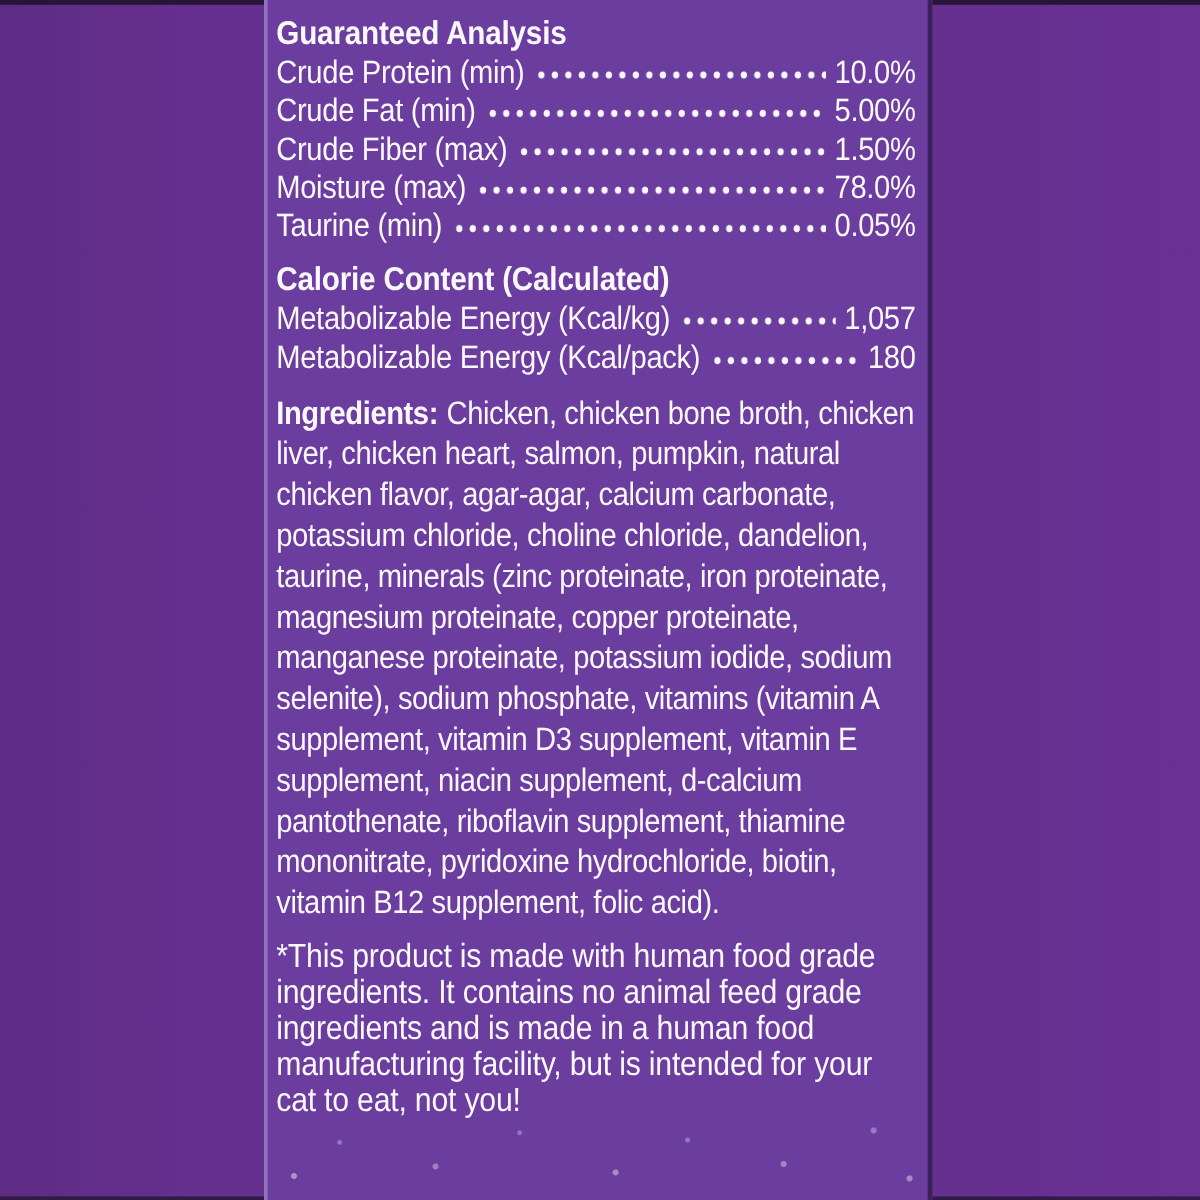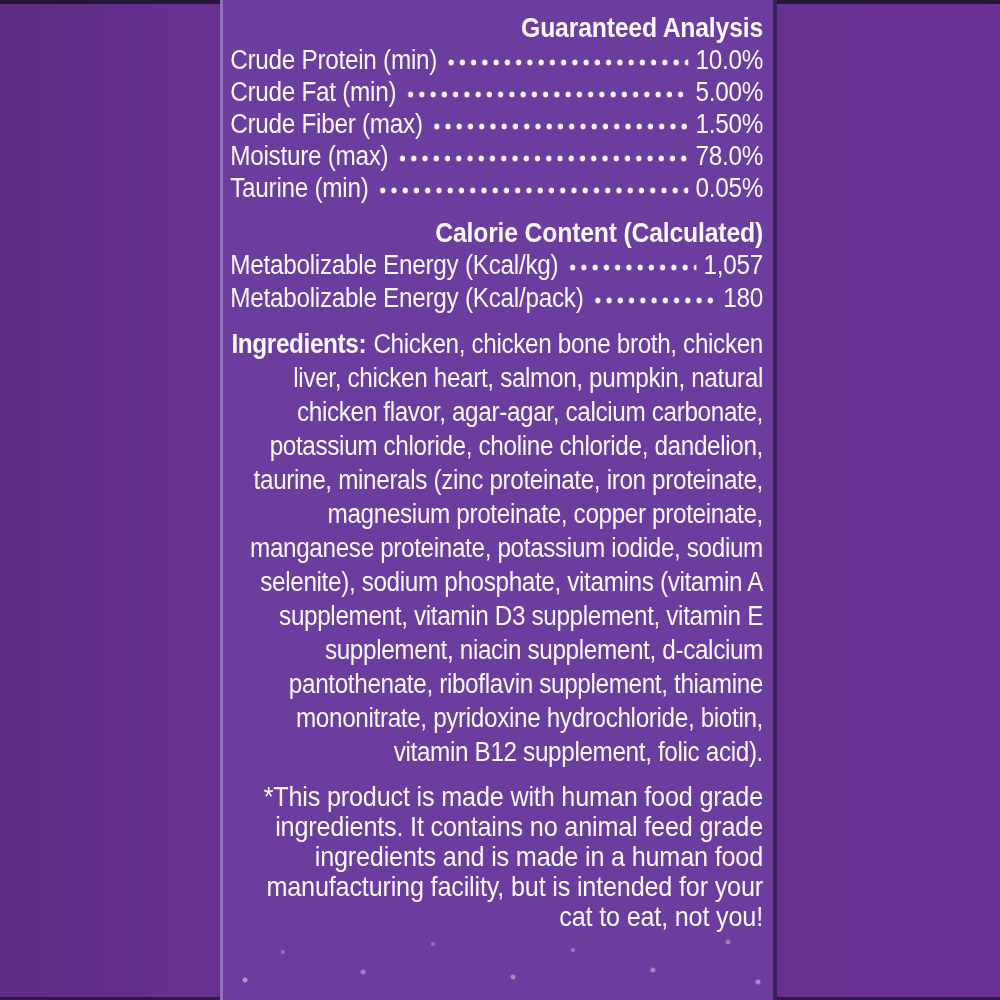--- a/index.html
+++ b/index.html
@@ -12,21 +12,21 @@
     --photo-edge:#261536;
     --text:#faf7fd;
   }
   *{margin:0;padding:0;box-sizing:border-box;}
   html,body{width:1000px;height:1000px;overflow:hidden;}
   body{
     font-family:"Liberation Sans","DejaVu Sans",sans-serif;
     background:linear-gradient(90deg,var(--outer-background-left) 0%,var(--outer-background) 18%,var(--outer-background) 82%,var(--outer-background-right) 100%);
     color:var(--text);
   }
-  .stage{position:relative;width:1000px;height:1000px;text-align:right;}
+  .stage{position:relative;width:1000px;height:1000px;}
   .edge-strip{position:absolute;left:0;width:1000px;background:var(--photo-edge);}
   .edge-top{top:0;height:4px;}
   .edge-bottom{bottom:0;height:3px;opacity:.8;}
   .panel{
     position:absolute;left:220px;top:0;width:557px;height:1000px;
     background:var(--panel-background);
     border-left:3px solid var(--panel-edge-light);
     border-right:4px solid var(--panel-edge-dark);
     overflow:hidden;
   }

